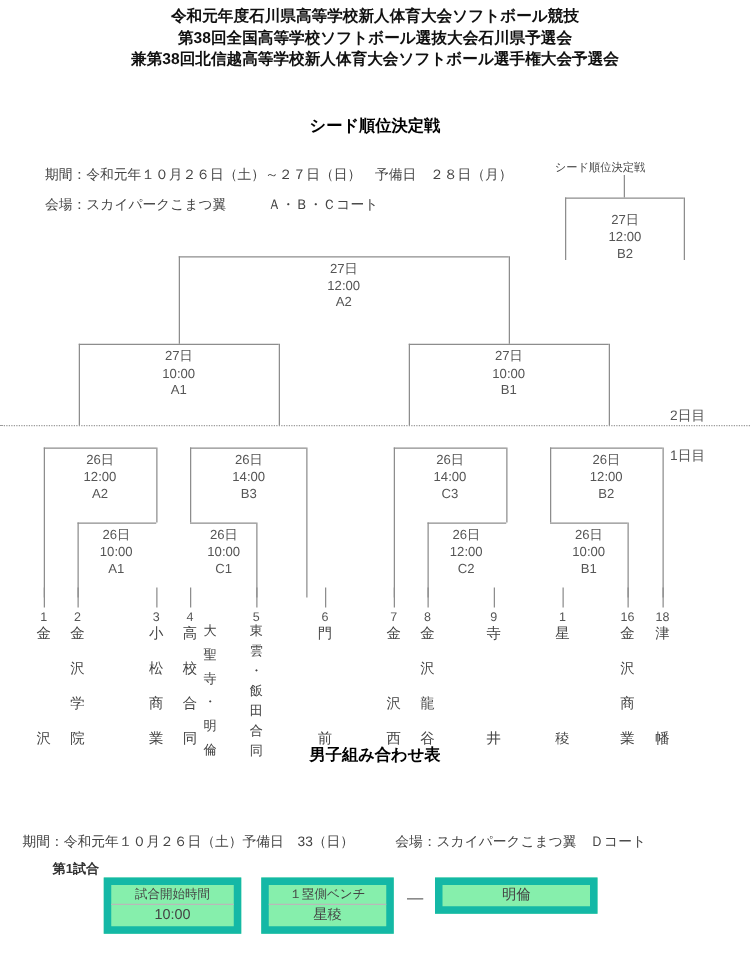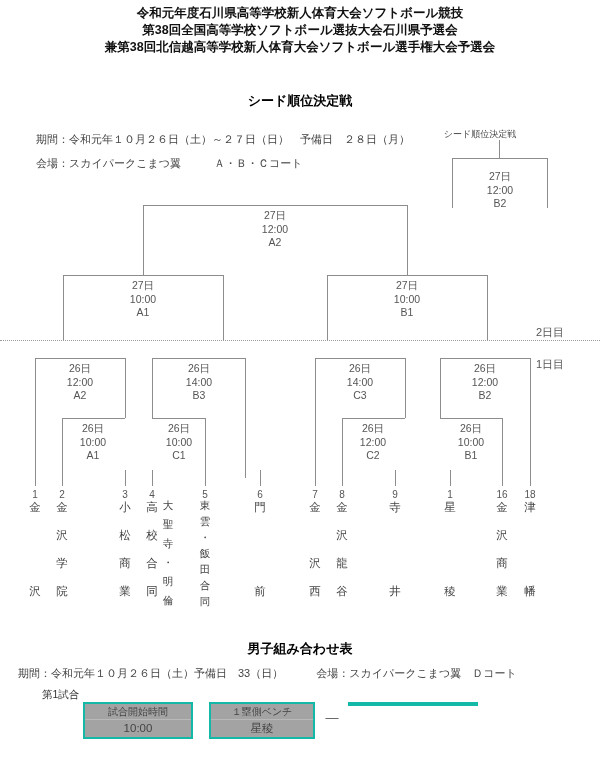--- a/index.html
+++ b/index.html
@@ -116,23 +116,23 @@
     line-height: 1;
   }
   .team-name i {
     display: block;
     font-style: normal;
   }
 
   
   .mtbl {
     position: absolute;
-    border: 2px solid #14b8a6;
+    border: 6px solid #14b8a6;
     box-sizing: border-box;
-    background: #a3a3a3;
+    background: #86efac;
   }
   .mtbl .hd {
     font-size: 10px;
     color: #444444;
     text-align: center;
     line-height: 15px;
     height: 15px;
     border-bottom: 1px solid #b9b9b9;
     white-space: nowrap;
   }
@@ -391,31 +391,32 @@
 
 <div class="team-stem" style="left:530px; top:470px; height:16px;"></div>
 <div class="team-num" style="left:520px; top:489px;">18</div>
 <div class="team-name" style="left:522px; top:502px;">
   <i style="height:28px;">津</i>
     <i style="height:28px;"></i>
     <i style="height:28px;"></i>
     <i>幡</i>
 </div>
 
-<div class="section-title" style="top:640px;">男子組み合わせ表</div>
+<div class="section-title" style="top:595px;">男子組み合わせ表</div>
 <div class="info-line" style="left:18px; top:666px;">期間：令和元年１０月２６日（土）予備日　33（日）　　　会場：スカイパークこまつ翼　Ｄコート</div>
 
-<div class="game-label" style="left:42px; top:688px;">第1試合</div>
+<div class="game-label" style="left:42px; top:688px;font-weight:bold;">第1試合</div>
 
 <div class="mtbl" style="left:83px; top:702px; width:110px;">
   <div class="hd">試合開始時間</div>
   <div class="bd">10:00</div>
 </div>
 
 <div class="mtbl" style="left:209px; top:702px; width:106px;">
   <div class="hd">１塁側ベンチ</div>
   <div class="bd">星稜</div>
 </div>
 
 <div class="dash" style="left:318px; top:710px; width:28px;">—</div>
 
 <div class="mtbl" style="left:348px; top:702px; width:130px;">
+  <div class="bd">明倫</div>
 </div>
 
 </body></html>

